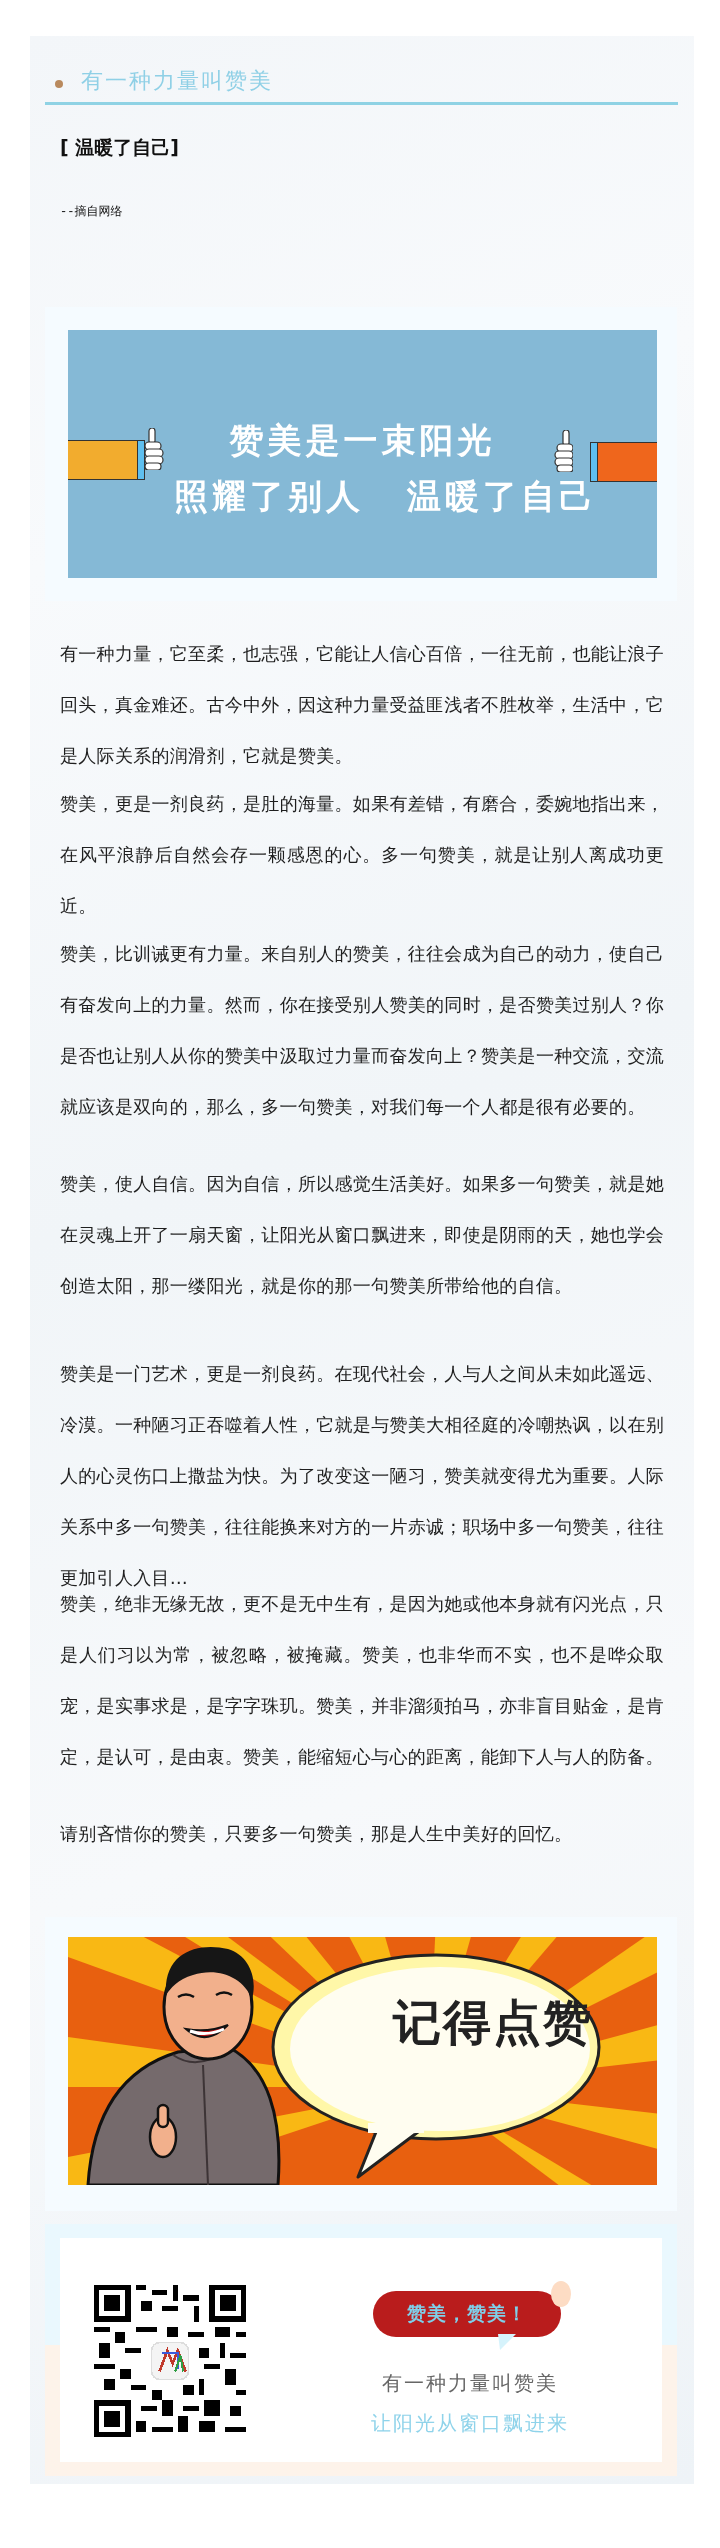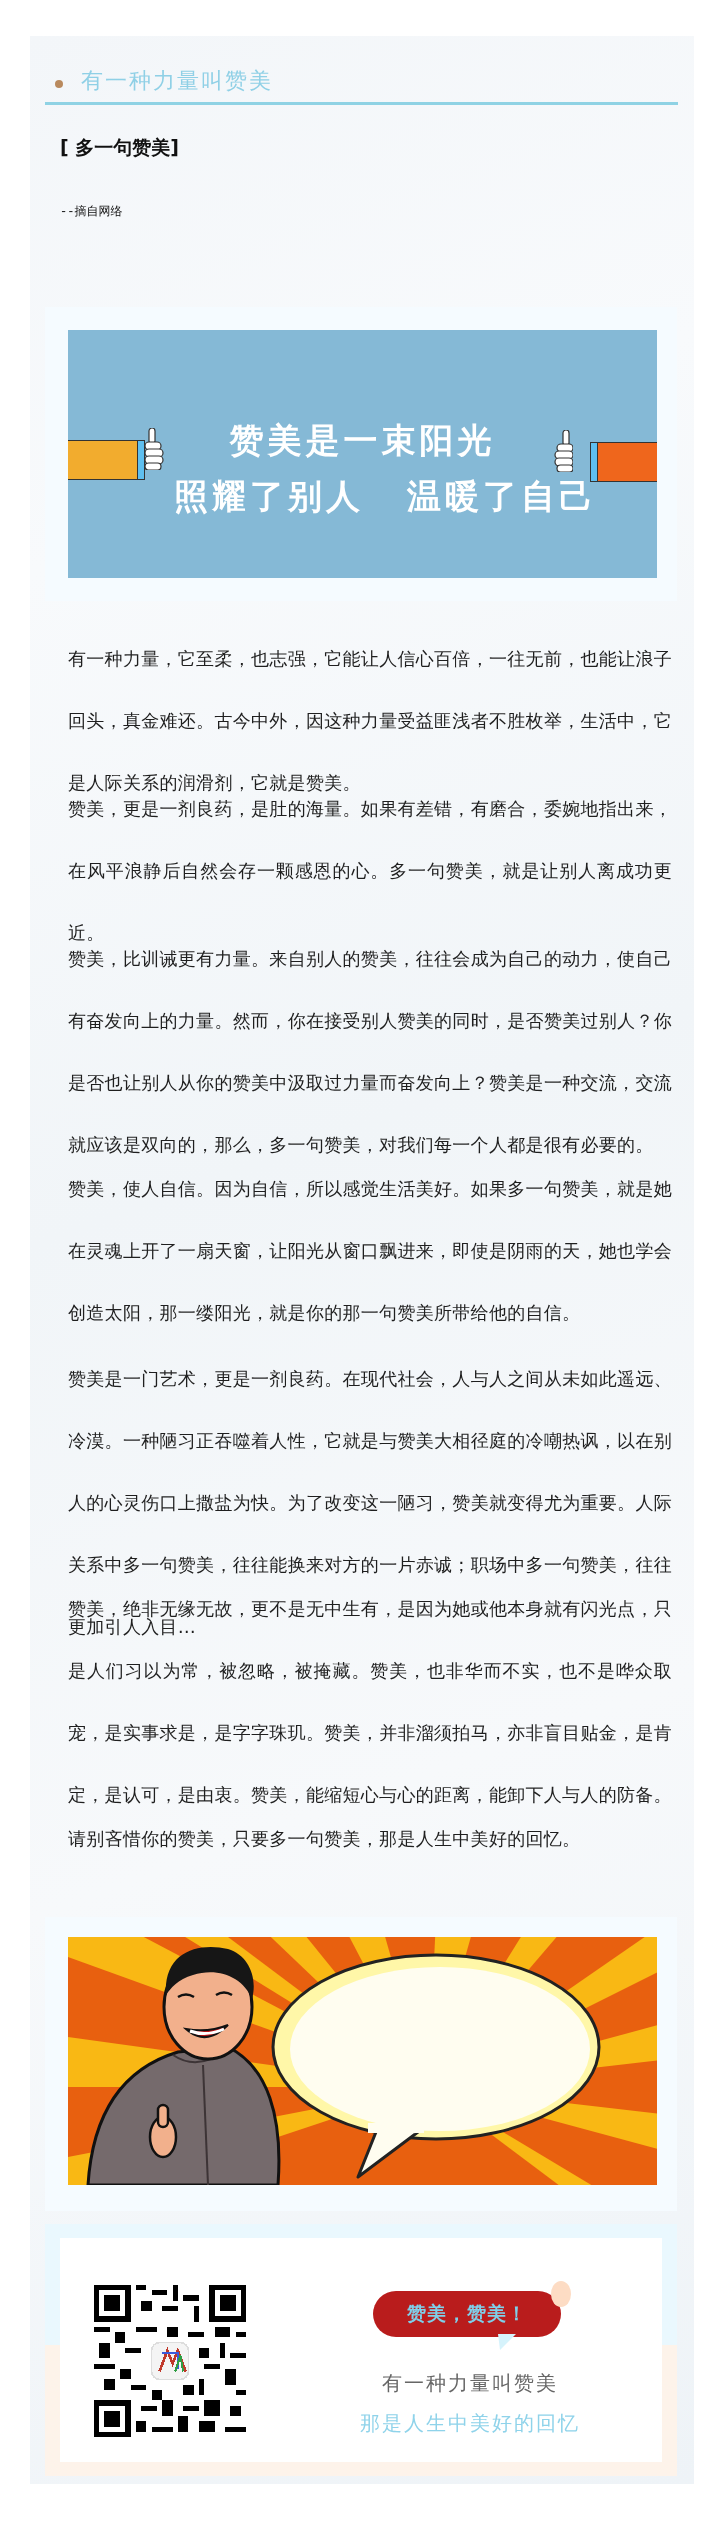--- a/index.html
+++ b/index.html
@@ -22,21 +22,21 @@
   .frame { position: absolute; background: #f5fbff; }
   .banner1 { position: absolute; left: 68px; top: 330px; width: 589px; height: 248px; background: #85b9d6; overflow: hidden; }
   .b1-line1 { position: absolute; left: 0; width: 100%; top: 88px; text-align: center; font-size: 34px; font-weight: bold; color: #ffffff; letter-spacing: 4px; }
   .b1-line2 { position: absolute; top: 144px; font-size: 34px; font-weight: bold; color: #ffffff; letter-spacing: 4px; white-space: nowrap; }
   .arm-left { position: absolute; left: 0; top: 110px; width: 70px; height: 40px; background: #f2ac2e; border-top: 1px solid #333; border-bottom: 1px solid #333; }
   .cuff-left { position: absolute; left: 69px; top: 110px; width: 8px; height: 40px; background: #5fbfef; border: 1px solid #333; }
   .arm-right { position: absolute; right: 0; top: 112px; width: 60px; height: 40px; background: #ef661c; border-top: 1px solid #333; border-bottom: 1px solid #333; }
   .cuff-right { position: absolute; right: 59px; top: 112px; width: 8px; height: 40px; background: #5fbfef; border: 1px solid #333; }
   .hand { position: absolute; width: 22px; height: 42px; }
 
-  .para { position: absolute; left: 68px; width: 604px; font-size: 18px; line-height: 62px; color: #1f1f1f; text-align: justify; letter-spacing: 0.3px; }
+  .para { position: absolute; left: 60px; width: 604px; font-size: 18px; line-height: 51px; color: #1f1f1f; text-align: justify; letter-spacing: 0.3px; }
 
   .banner2 { position: absolute; left: 68px; top: 1937px; width: 589px; height: 248px; overflow: hidden; background: #e8600f; }
   .bubble-text { position: absolute; left: 300px; width: 250px; text-align: center; font-size: 48px; font-weight: bold; color: #222; letter-spacing: 2px; white-space: nowrap; }
 
   .footer-outer { position: absolute; left: 45px; top: 2224px; width: 632px; height: 252px;
     background: linear-gradient(to bottom, #eaf8fe 0%, #eaf8fe 48%, #fdf3ea 48%, #fdf3ea 100%); }
   .footer-inner { position: absolute; left: 15px; top: 14px; width: 602px; height: 224px; background: #ffffff; }
   .qr { position: absolute; left: 34px; top: 47px; width: 152px; height: 152px; }
   .bubble { position: absolute; left: 313px; top: 53px; width: 188px; height: 46px; background: #b91c1c; border-radius: 23px; }
   .bubble-label { position: absolute; left: 0; width: 100%; top: 10px; text-align: center; font-size: 19px; font-weight: bold; color: #7fcfe9; letter-spacing: 1px; white-space: nowrap; }
@@ -51,21 +51,21 @@
 <div class="page-bg"></div>
 
 <div class="content">
 
   <div class="title-row">
     <span class="title-dot"></span>
     <span class="title-text">有一种力量叫赞美</span>
     <span class="title-line"></span>
   </div>
 
-  <div class="subhead">[ 多一句赞美]</div>
+  <div class="subhead">[ 温暖了自己]</div>
   <div class="source">--摘自网络</div>
 
   <div class="frame" style="left:45px;top:307px;width:632px;height:294px;"></div>
   <div class="banner1">
     <div class="arm-left"></div>
     <div class="cuff-left"></div>
     <svg class="hand" style="left:77px;top:98px;" viewBox="0 0 22 42">
       <rect x="4" y="0" width="6" height="16" rx="3" fill="#fff" stroke="#333" stroke-width="1.2"></rect>
       <rect x="0" y="14" width="16" height="8" rx="4" fill="#fff" stroke="#333" stroke-width="1.2"></rect>
       <rect x="0" y="21" width="18" height="8" rx="4" fill="#fff" stroke="#333" stroke-width="1.2"></rect>
@@ -123,20 +123,21 @@
       <line x1="135" y1="128" x2="140" y2="248" stroke="#3d3436" stroke-width="2"></line>
       <ellipse cx="140" cy="70" rx="44" ry="52" fill="#f2b08c" stroke="#111" stroke-width="3"></ellipse>
       <path d="M98,58 C95,15 130,5 160,12 C180,18 190,40 184,62 C175,40 150,30 125,38 C110,42 102,52 98,58 Z" fill="#161616"></path>
       <path d="M118,92 Q138,110 160,88 Q140,96 118,92 Z" fill="#c0181c" stroke="#111" stroke-width="2"></path>
       <path d="M122,94 Q138,100 156,92" fill="none" stroke="#fff" stroke-width="3"></path>
       <path d="M110,60 q8,-5 16,0" fill="none" stroke="#111" stroke-width="2.5"></path>
       <path d="M148,58 q8,-5 16,0" fill="none" stroke="#111" stroke-width="2.5"></path>
       <ellipse cx="95" cy="200" rx="13" ry="20" fill="#f2b08c" stroke="#111" stroke-width="2.5"></ellipse>
       <rect x="90" y="168" width="10" height="22" rx="5" fill="#f2b08c" stroke="#111" stroke-width="2.5"></rect>
     </svg>
+    <div class="bubble-text" style="top:54px;">记得点赞</div>
   </div>
 
   <div class="footer-outer">
     <div class="footer-inner">
       <svg class="qr" viewBox="0 0 29 29" shape-rendering="crispEdges">
         <rect width="29" height="29" fill="#fff"></rect>
         <g fill="#000">
           <rect x="0" y="0" width="7" height="7"></rect>
             <rect x="22" y="0" width="7" height="7"></rect>
             <rect x="0" y="22" width="7" height="7"></rect>
@@ -194,17 +195,17 @@
         <path d="M12.5,16.5 l1.5,-4 1,2.5 1,-2.5 1.5,4" fill="none" stroke="#c0392b" stroke-width="0.5"></path>
         <path d="M13,13 l3,0 l0,3" fill="none" stroke="#3b5bdb" stroke-width="0.4"></path>
         <path d="M15.5,16.5 l1,-3 0.5,3" fill="none" stroke="#2f9e44" stroke-width="0.4"></path>
       </svg>
       <div class="bubble">
         <div class="bubble-label">赞美，赞美！</div>
       </div>
       <div class="bubble-tail"></div>
       <div class="bubble-dot"></div>
       <div class="footer-line1">有一种力量叫赞美</div>
-      <div class="footer-line2">那是人生中美好的回忆</div>
+      <div class="footer-line2">让阳光从窗口飘进来</div>
     </div>
   </div>
 
 </div>
 
 </body></html>

